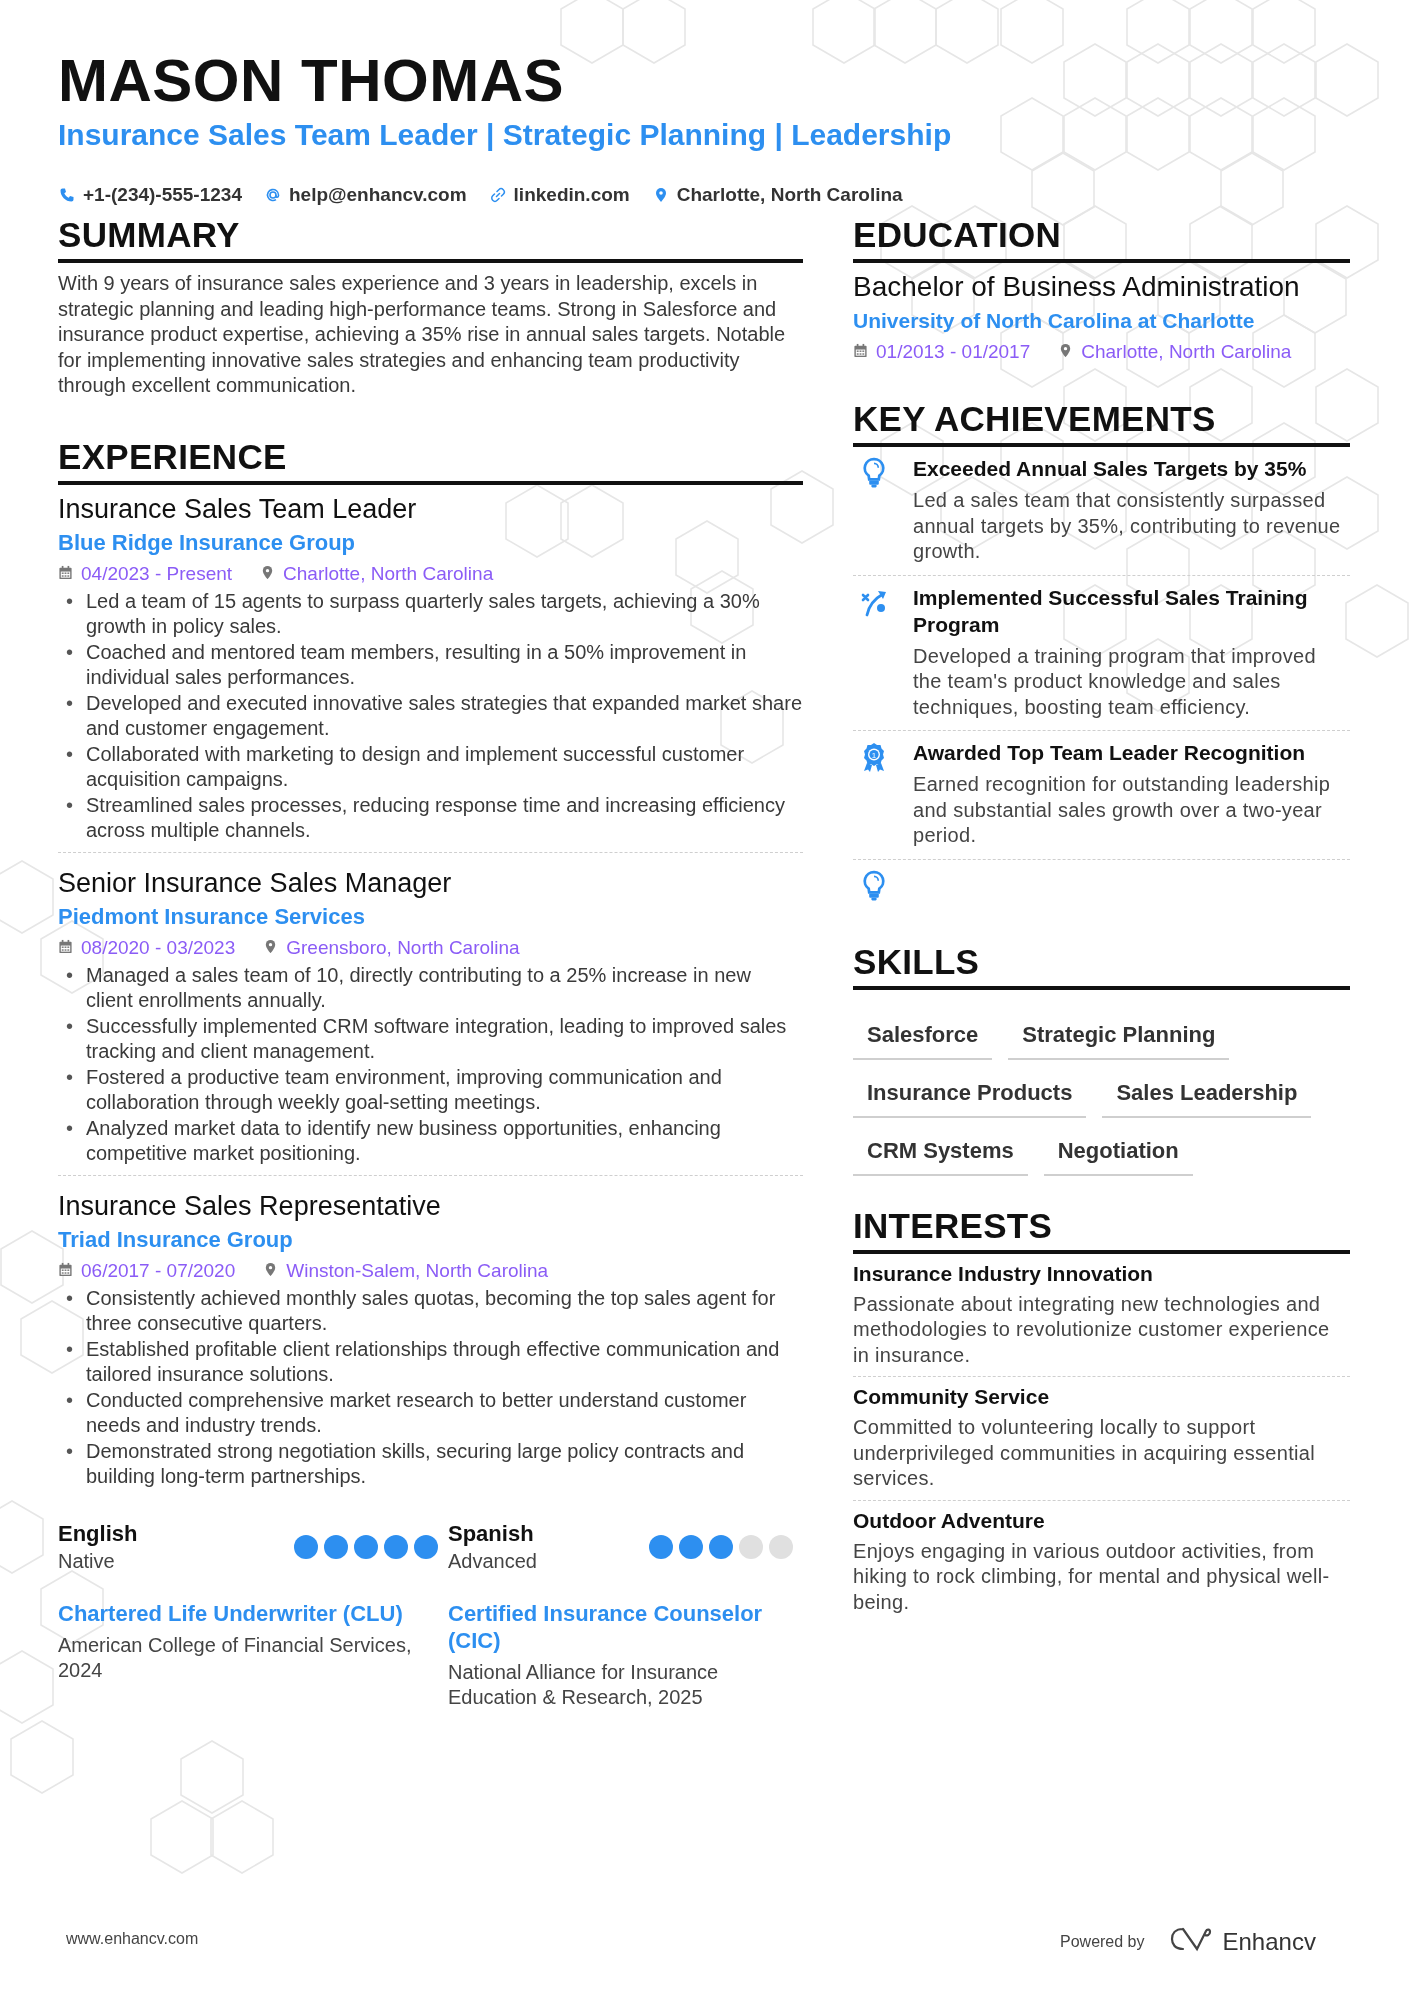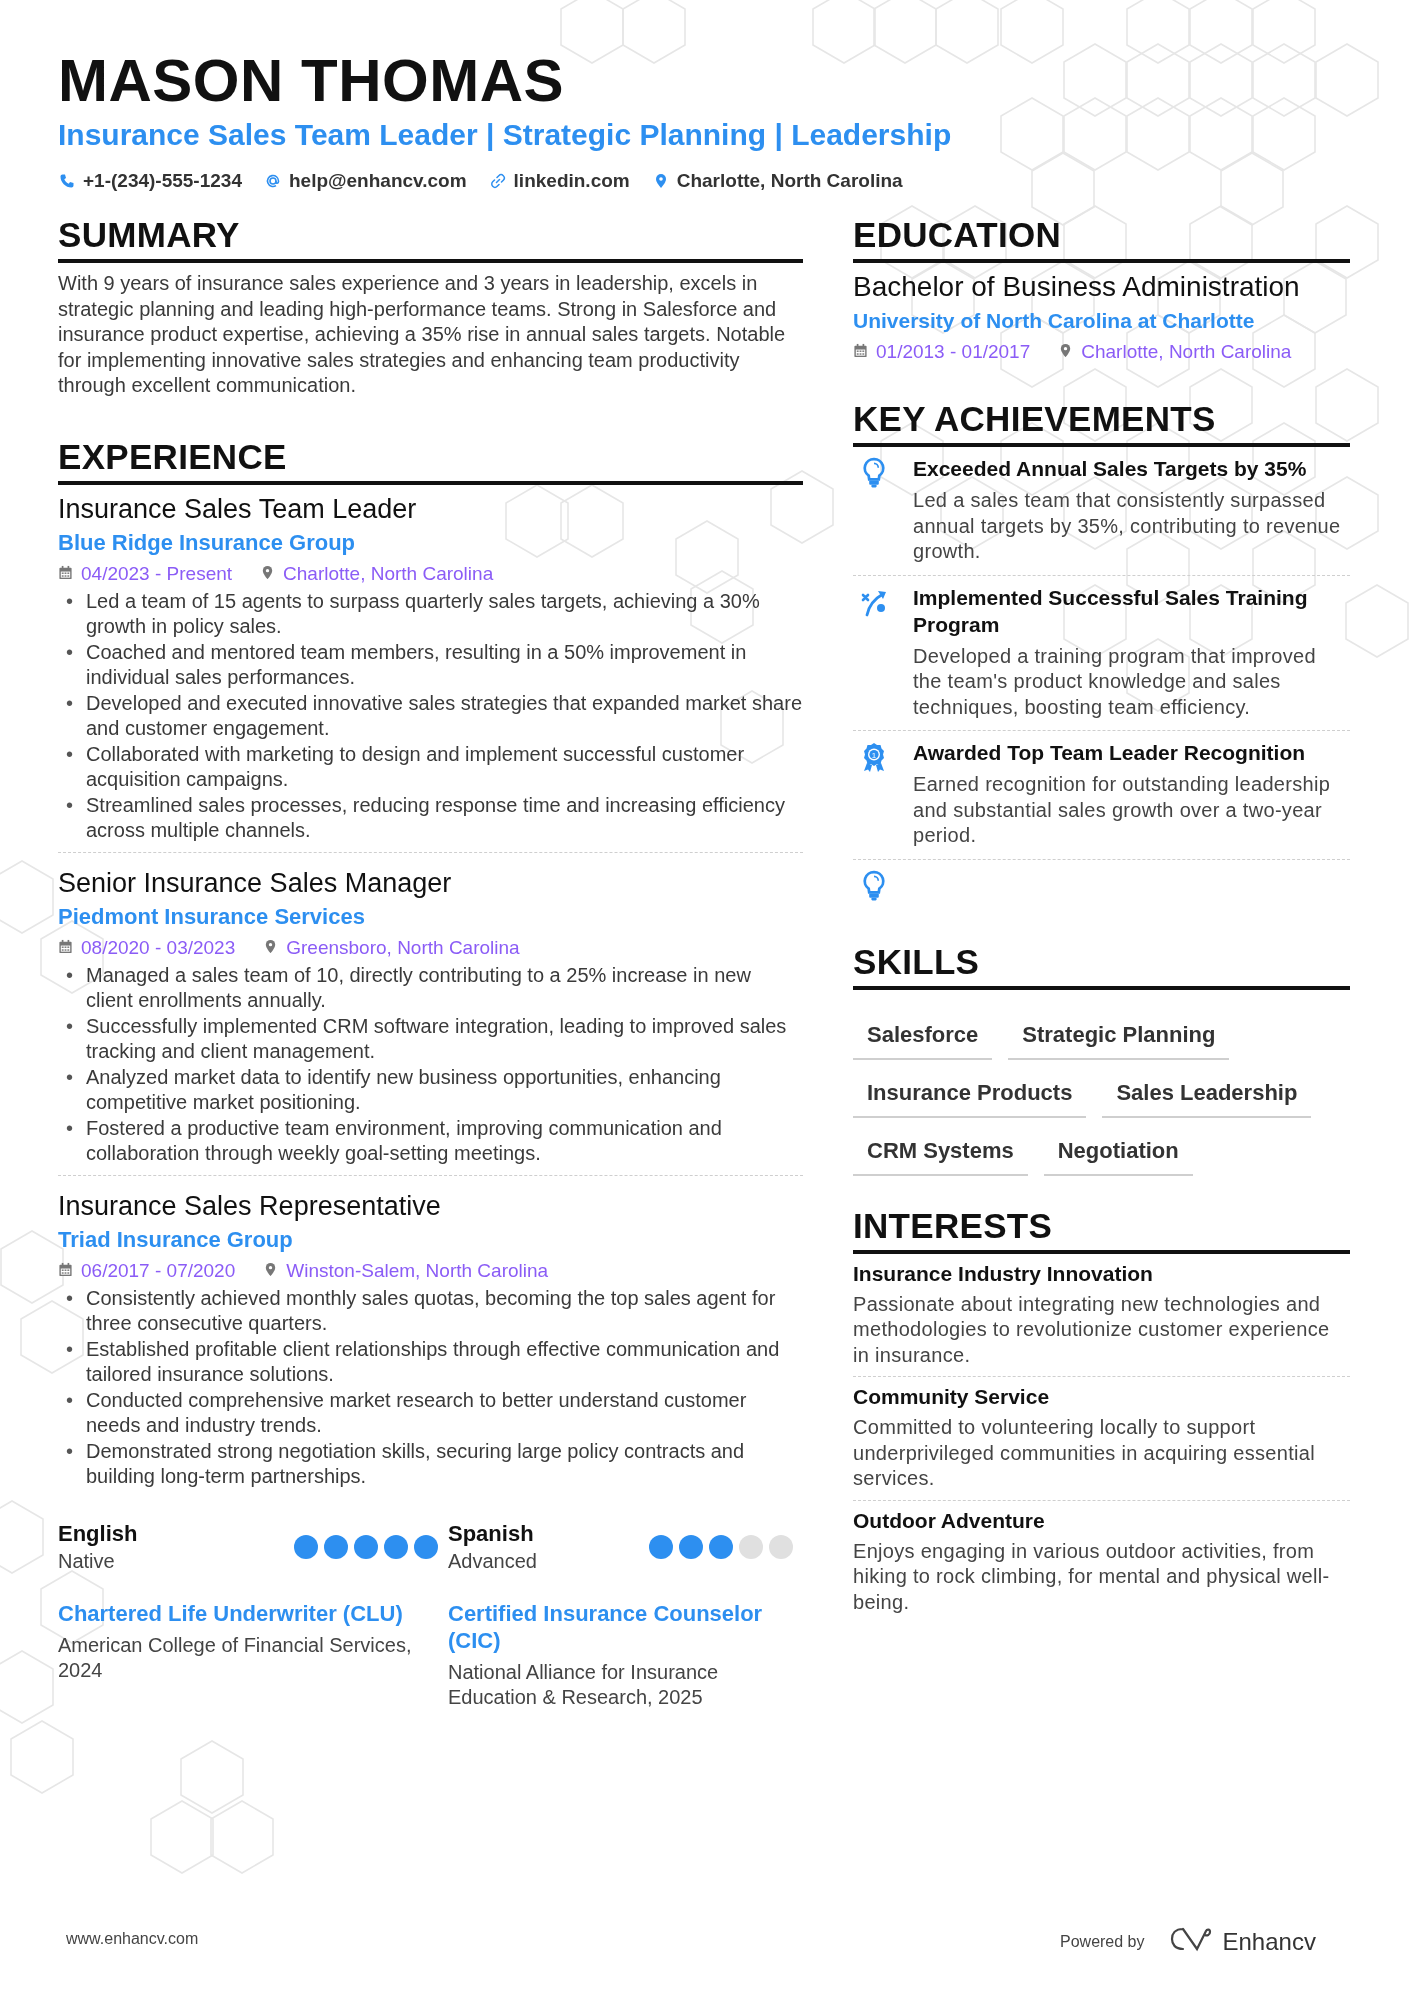--- a/index.html
+++ b/index.html
@@ -1,21 +1,21 @@
 <!DOCTYPE html>
 <html><head>
 <meta charset="utf-8">
 <style>
   html, body { margin:0; padding:0; }
   body { width:1410px; height:1995px; background:#ffffff; position:relative; overflow:hidden; font-family:"Liberation Sans", sans-serif; color:#222; }
   .bg { position:absolute; left:0; top:0; width:1410px; height:1995px; z-index:0; pointer-events:none; }
   .page { position:absolute; left:0; top:0; width:1410px; height:1995px; z-index:1; }
   .name { position:absolute; left:58px; top:46px; font-size:60px; font-weight:700; color:#111; letter-spacing:0.5px; line-height:70px; margin:0; }
   .headline { position:absolute; left:58px; top:116px; font-size:30px; font-weight:700; color:#2d8ff0; line-height:38px; white-space:nowrap; }
-  .contacts { position:absolute; left:58px; top:168px; display:flex; gap:22px; font-size:19px; font-weight:700; color:#333; line-height:26px; white-space:nowrap; }
+  .contacts { position:absolute; left:58px; top:182px; display:flex; gap:22px; font-size:19px; font-weight:700; color:#333; line-height:26px; white-space:nowrap; }
   .contact { display:flex; align-items:center; gap:7px; }
   .ic { display:inline-flex; width:18px; height:18px; align-items:center; justify-content:center; }
   .ic svg { width:16px; height:16px; }
 
   .col-left { position:absolute; left:58px; top:213px; width:745px; }
   .col-right { position:absolute; left:853px; top:213px; width:497px; }
 
   .sec-title { font-size:35px; font-weight:700; color:#111; line-height:44px; margin:0; padding-bottom:2px; border-bottom:4px solid #111; text-transform:uppercase; letter-spacing:0.3px; }
   .body-text { font-size:20px; color:#3a3a3a; line-height:25.5px; }
 
@@ -269,22 +269,22 @@
               <span><svg viewBox="0 0 16 16">
                   <path d="M8 1 A5 5 0 0 1 13 6 C13 9.5 8 15 8 15 C8 15 3 9.5 3 6 A5 5 0 0 1 8 1Z" fill="#777"></path>
                   <circle cx="8" cy="6" r="1.8" fill="#fff"></circle>
                 </svg></span>
               <span>Greensboro, North Carolina</span>
             </span>
         </div>
         <ul class="bullets">
           <li>Managed a sales team of 10, directly contributing to a 25% increase in new client enrollments annually.</li>
           <li>Successfully implemented CRM software integration, leading to improved sales tracking and client management.</li>
+          <li>Fostered a productive team environment, improving communication and collaboration through weekly goal-setting meetings.</li>
           <li>Analyzed market data to identify new business opportunities, enhancing competitive market positioning.</li>
-          <li>Fostered a productive team environment, improving communication and collaboration through weekly goal-setting meetings.</li>
         </ul>
       </div>
 
       <div class="job">
         <div class="job-title">Insurance Sales Representative</div>
         <div class="company">Triad Insurance Group</div>
         <div class="meta">
           <span class="item">
               <span><svg viewBox="0 0 16 16">
                   <rect x="1.5" y="3" width="13" height="12" rx="1" fill="#777"></rect>

